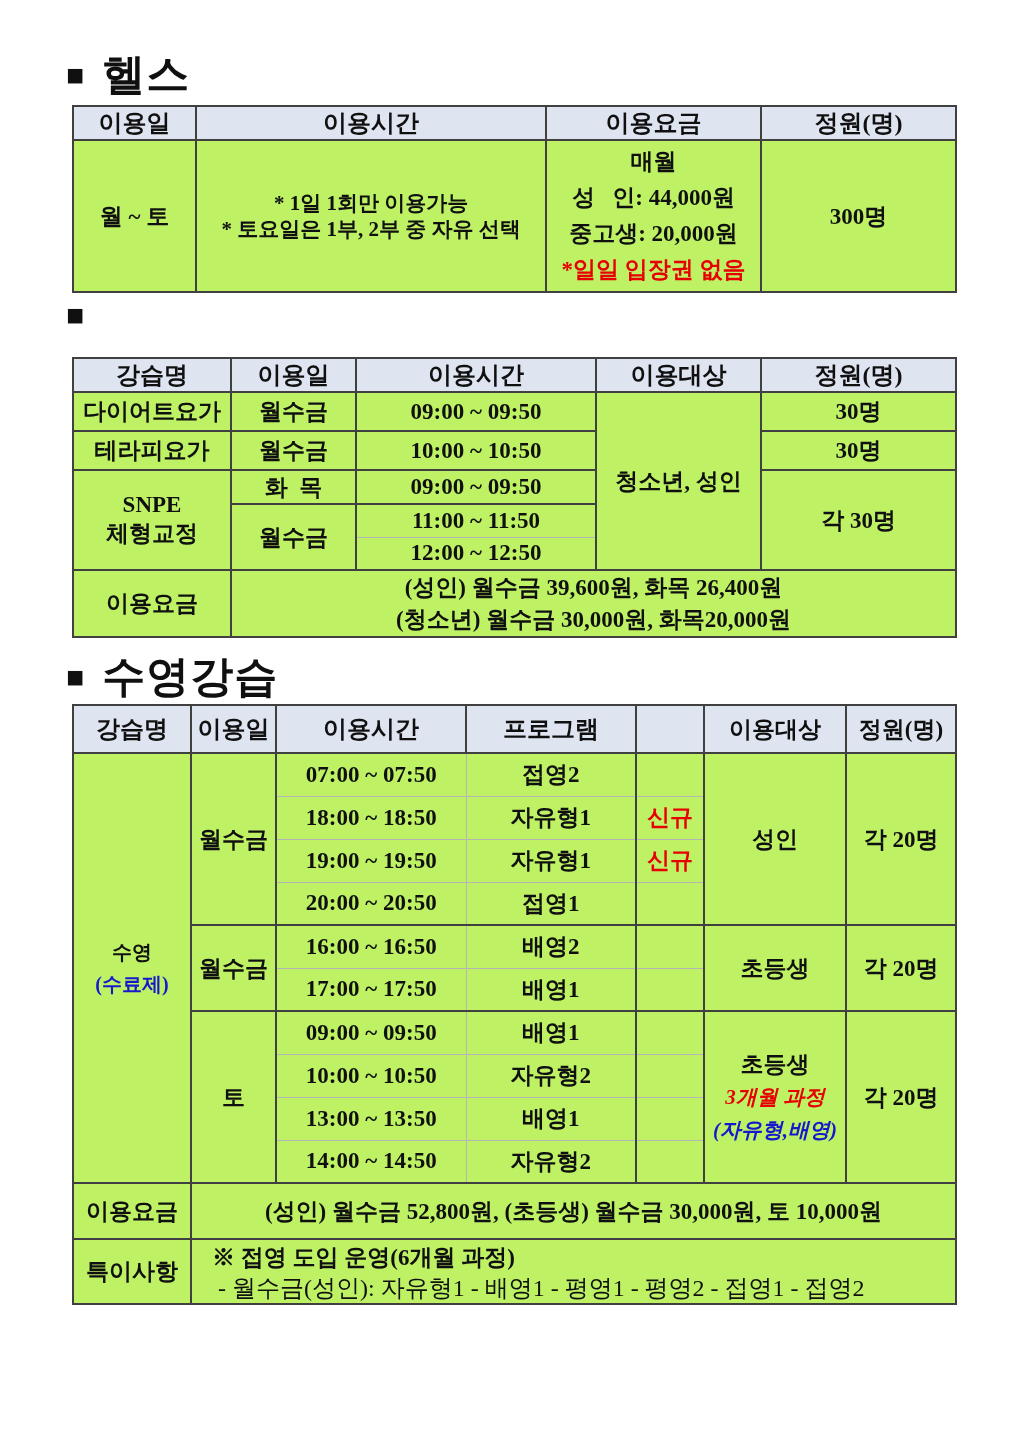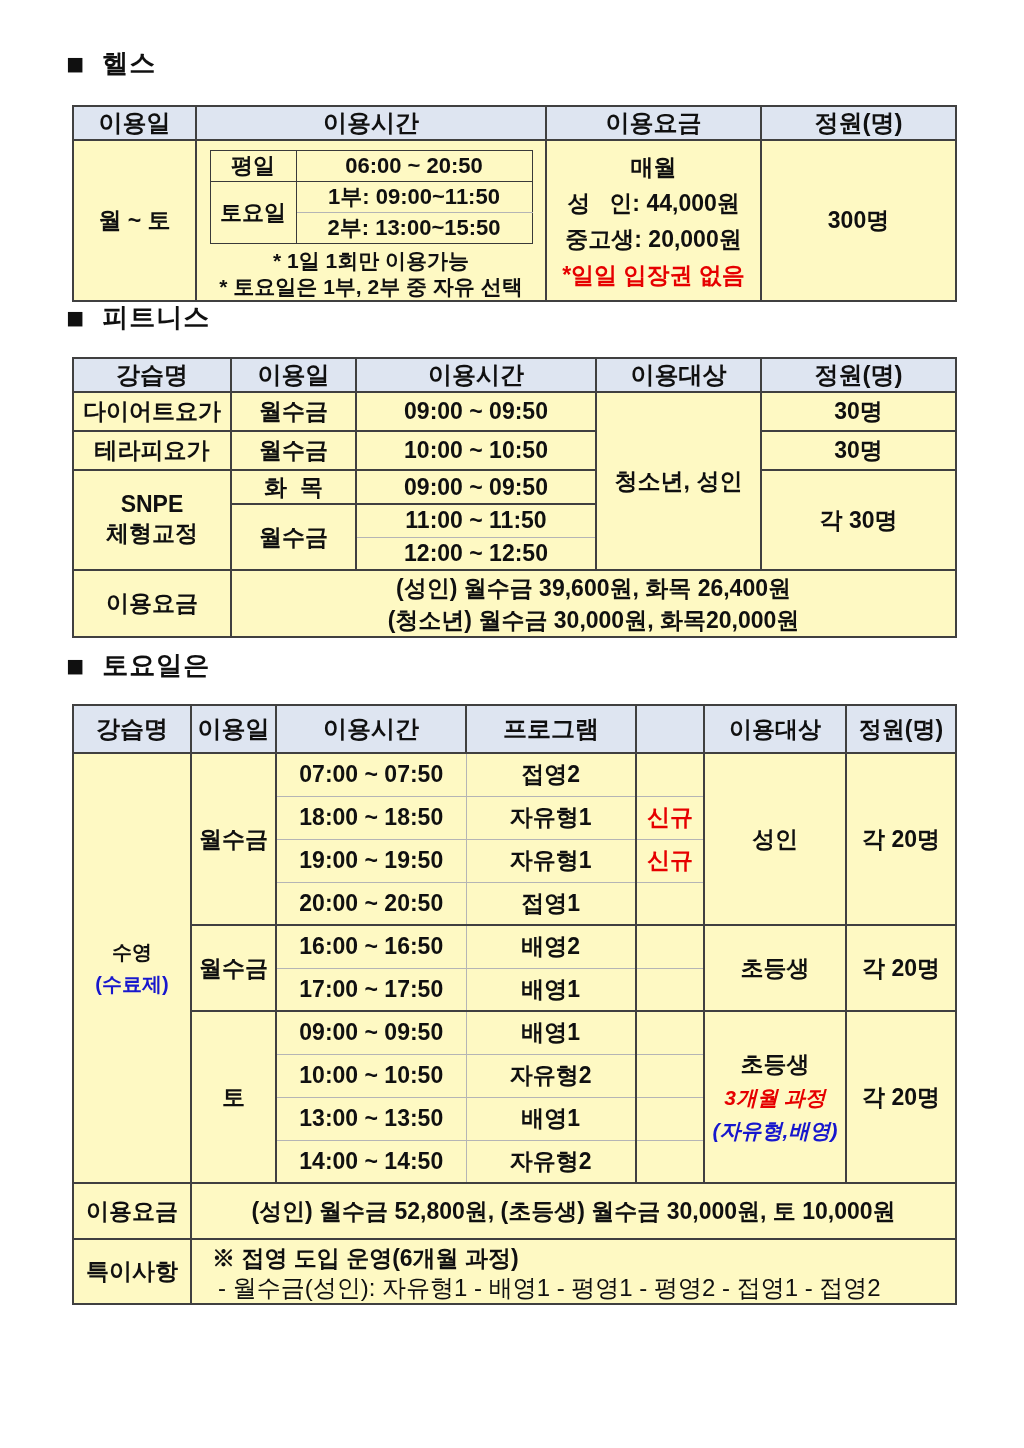--- a/index.html
+++ b/index.html
@@ -10,22 +10,22 @@
     --blue:#1717cd;
     --txt:#101010;
   }
   html,body{margin:0;padding:0;}
   body{
     width:1024px;height:1448px;position:relative;background:#ffffff;
     font-family:"Liberation Sans", sans-serif;font-weight:700;color:var(--txt);
   }
   .sec-title{position:absolute;left:66px;display:flex;align-items:center;}
   .sec-title .sq{font-size:30px;line-height:30px;}
-  .sec-title .tt{font-size:26px;margin-left:18px;letter-spacing:1px;}
-  table{border-collapse:collapse;table-layout:fixed;position:absolute;background:#fef9c3;}
+  .sec-title .tt{font-size:43px;margin-left:18px;letter-spacing:1px;}
+  table{border-collapse:collapse;table-layout:fixed;position:absolute;background:#bef264;font-family:Liberation Serif, serif;}
   th,td{
     border:2px solid var(--bd);text-align:center;vertical-align:middle;
     padding:0;font-size:23px;color:var(--txt);overflow:hidden;
   }
   th{background:var(--hbg);font-size:24px;font-weight:700;}
   
   .bt-l{border-top:1px solid var(--bl);}
   .bb-l{border-bottom:1px solid var(--bl);}
   .br-l{border-right:1px solid var(--bl);}
   .bl-l{border-left:1px solid var(--bl);}
@@ -66,56 +66,36 @@
   <tbody>
       <tr style="height:33px;">
     <th>이용일</th>
     <th>이용시간</th>
     <th>이용요금</th>
     <th>정원(명)</th>
   </tr>
   <tr style="height:152px;">
     <td class="pre">월 ~ 토</td>
     <td>
-      <table class="inner">
-        <colgroup>
-              <col style="width:86px">
-              <col style="width:236px">
-            </colgroup>
-        <tbody>
-              <tr>
-          <td>평일</td>
-          <td>06:00 ~ 20:50</td>
-        </tr>
-        <tr>
-          <td rowspan="2">토요일</td>
-          <td class="bb-l">1부: 09:00~11:50</td>
-        </tr>
-        <tr>
-          <td class="bt-l">2부: 13:00~15:50</td>
-        </tr>
-      </tbody>
-          </table>
       <div class="note">* 1일 1회만 이용가능</div>
       <div class="note">* 토요일은 1부, 2부 중 자유 선택</div>
     </td>
     <td>
       <div class="feeline">매월</div>
       <div class="feeline pre">성   인: 44,000원</div>
       <div class="feeline pre">중고생: 20,000원</div>
       <div class="feeline red">*일일 입장권 없음</div>
     </td>
     <td>300명</td>
   </tr>
 </tbody>
   </table>
 
 <div class="sec-title" style="top:300px;">
   <span class="sq">■</span>
-  <span class="tt">피트니스</span>
 </div>
 
 <table style="top:357px;left:72px;width:883px;">
   <colgroup>
       <col style="width:158px">
       <col style="width:125px">
       <col style="width:240px">
       <col style="width:165px">
       <col style="width:195px">
     </colgroup>
@@ -161,21 +141,21 @@
     <td colspan="4" class="fit-fee">
       <div>(성인) 월수금 39,600원, 화목 26,400원</div>
       <div>(청소년) 월수금 30,000원, 화목20,000원</div>
     </td>
   </tr>
 </tbody>
   </table>
 
 <div class="sec-title" style="top:648px;">
   <span class="sq">■</span>
-  <span class="tt">토요일은</span>
+  <span class="tt">수영강습</span>
 </div>
 
 <table style="top:704px;left:72px;width:883px;">
   <colgroup>
       <col style="width:118px">
       <col style="width:85px">
       <col style="width:190px">
       <col style="width:170px">
       <col style="width:68px">
       <col style="width:142px">

